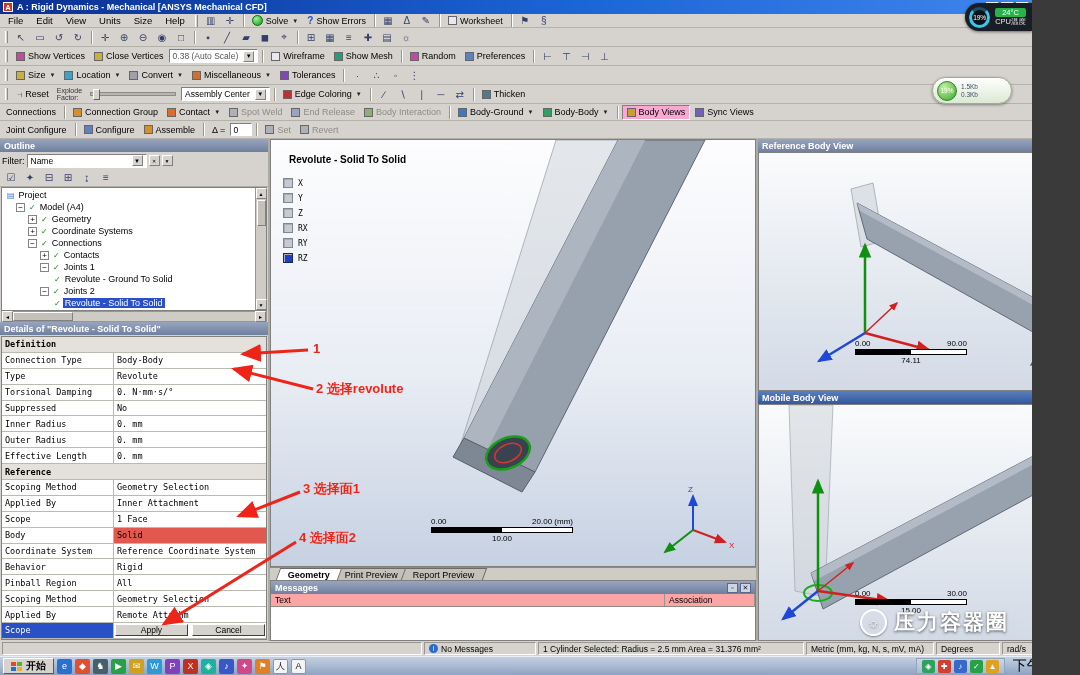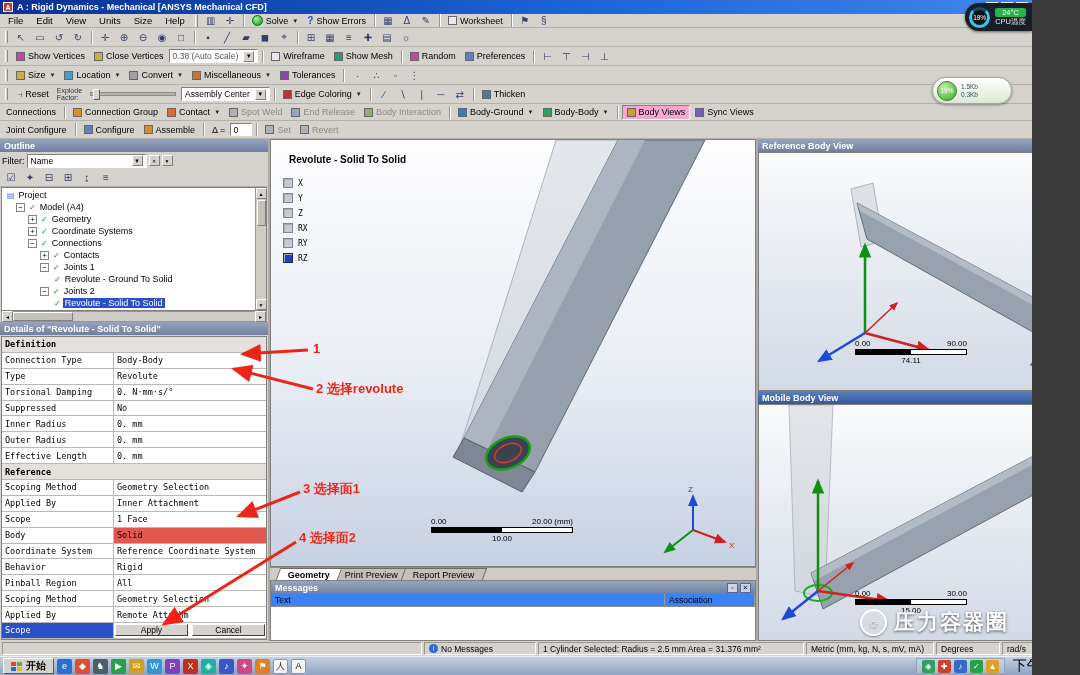--- a/index.html
+++ b/index.html
@@ -87,21 +87,21 @@
   .rbar{display:flex;height:6px;border:1px solid #000}
   .rb-b{flex:1;background:#000}.rb-w{flex:1;background:#fff}
   .rmid{text-align:center;margin-top:1px}
 
   .tabsbar{position:absolute;left:270px;top:567px;width:486px;height:13px;background:#cfccc6;border-top:1px solid #8e8a84;display:flex;align-items:flex-end;padding-left:8px}
   .tab{height:12px;padding:0 9px;display:flex;align-items:center;border:1px solid #6e6a64;border-bottom:none;background:#c4c0ba;transform:skewX(-20deg);margin-right:-5px;font-size:9px}
   .tab>span{transform:skewX(20deg)}
   .tab.active{background:#fff;font-weight:bold;z-index:2}
 
   .messages{position:absolute;left:270px;top:580px;width:486px;height:61px;display:flex;flex-direction:column;background:#fff;border:1px solid #808080}
-  .msg-cols{height:13px;display:flex;background:#3b82f6;border-bottom:1px solid #8e8a84;flex:0 0 auto}
+  .msg-cols{height:13px;display:flex;background:#fca5a5;border-bottom:1px solid #8e8a84;flex:0 0 auto}
   .msg-col{padding:0 4px;display:flex;align-items:center;font-size:8.5px;border-right:1px solid #9a968e}
   .mc-text{width:394px}.mc-assoc{flex:1}
   .msg-body{flex:1;background:#fff}
 
   .sideview{position:absolute;left:756px;width:324px;display:flex;flex-direction:column;border-left:2px solid #aeaaa4}
   .refview{top:139px;height:252px}
   .mobview{top:391px;height:250px}
   .view3d{flex:1;position:relative;background:linear-gradient(to bottom,#fafbfc,#d2dae6);border:1px solid #808080;overflow:hidden;min-height:0}
 
   

